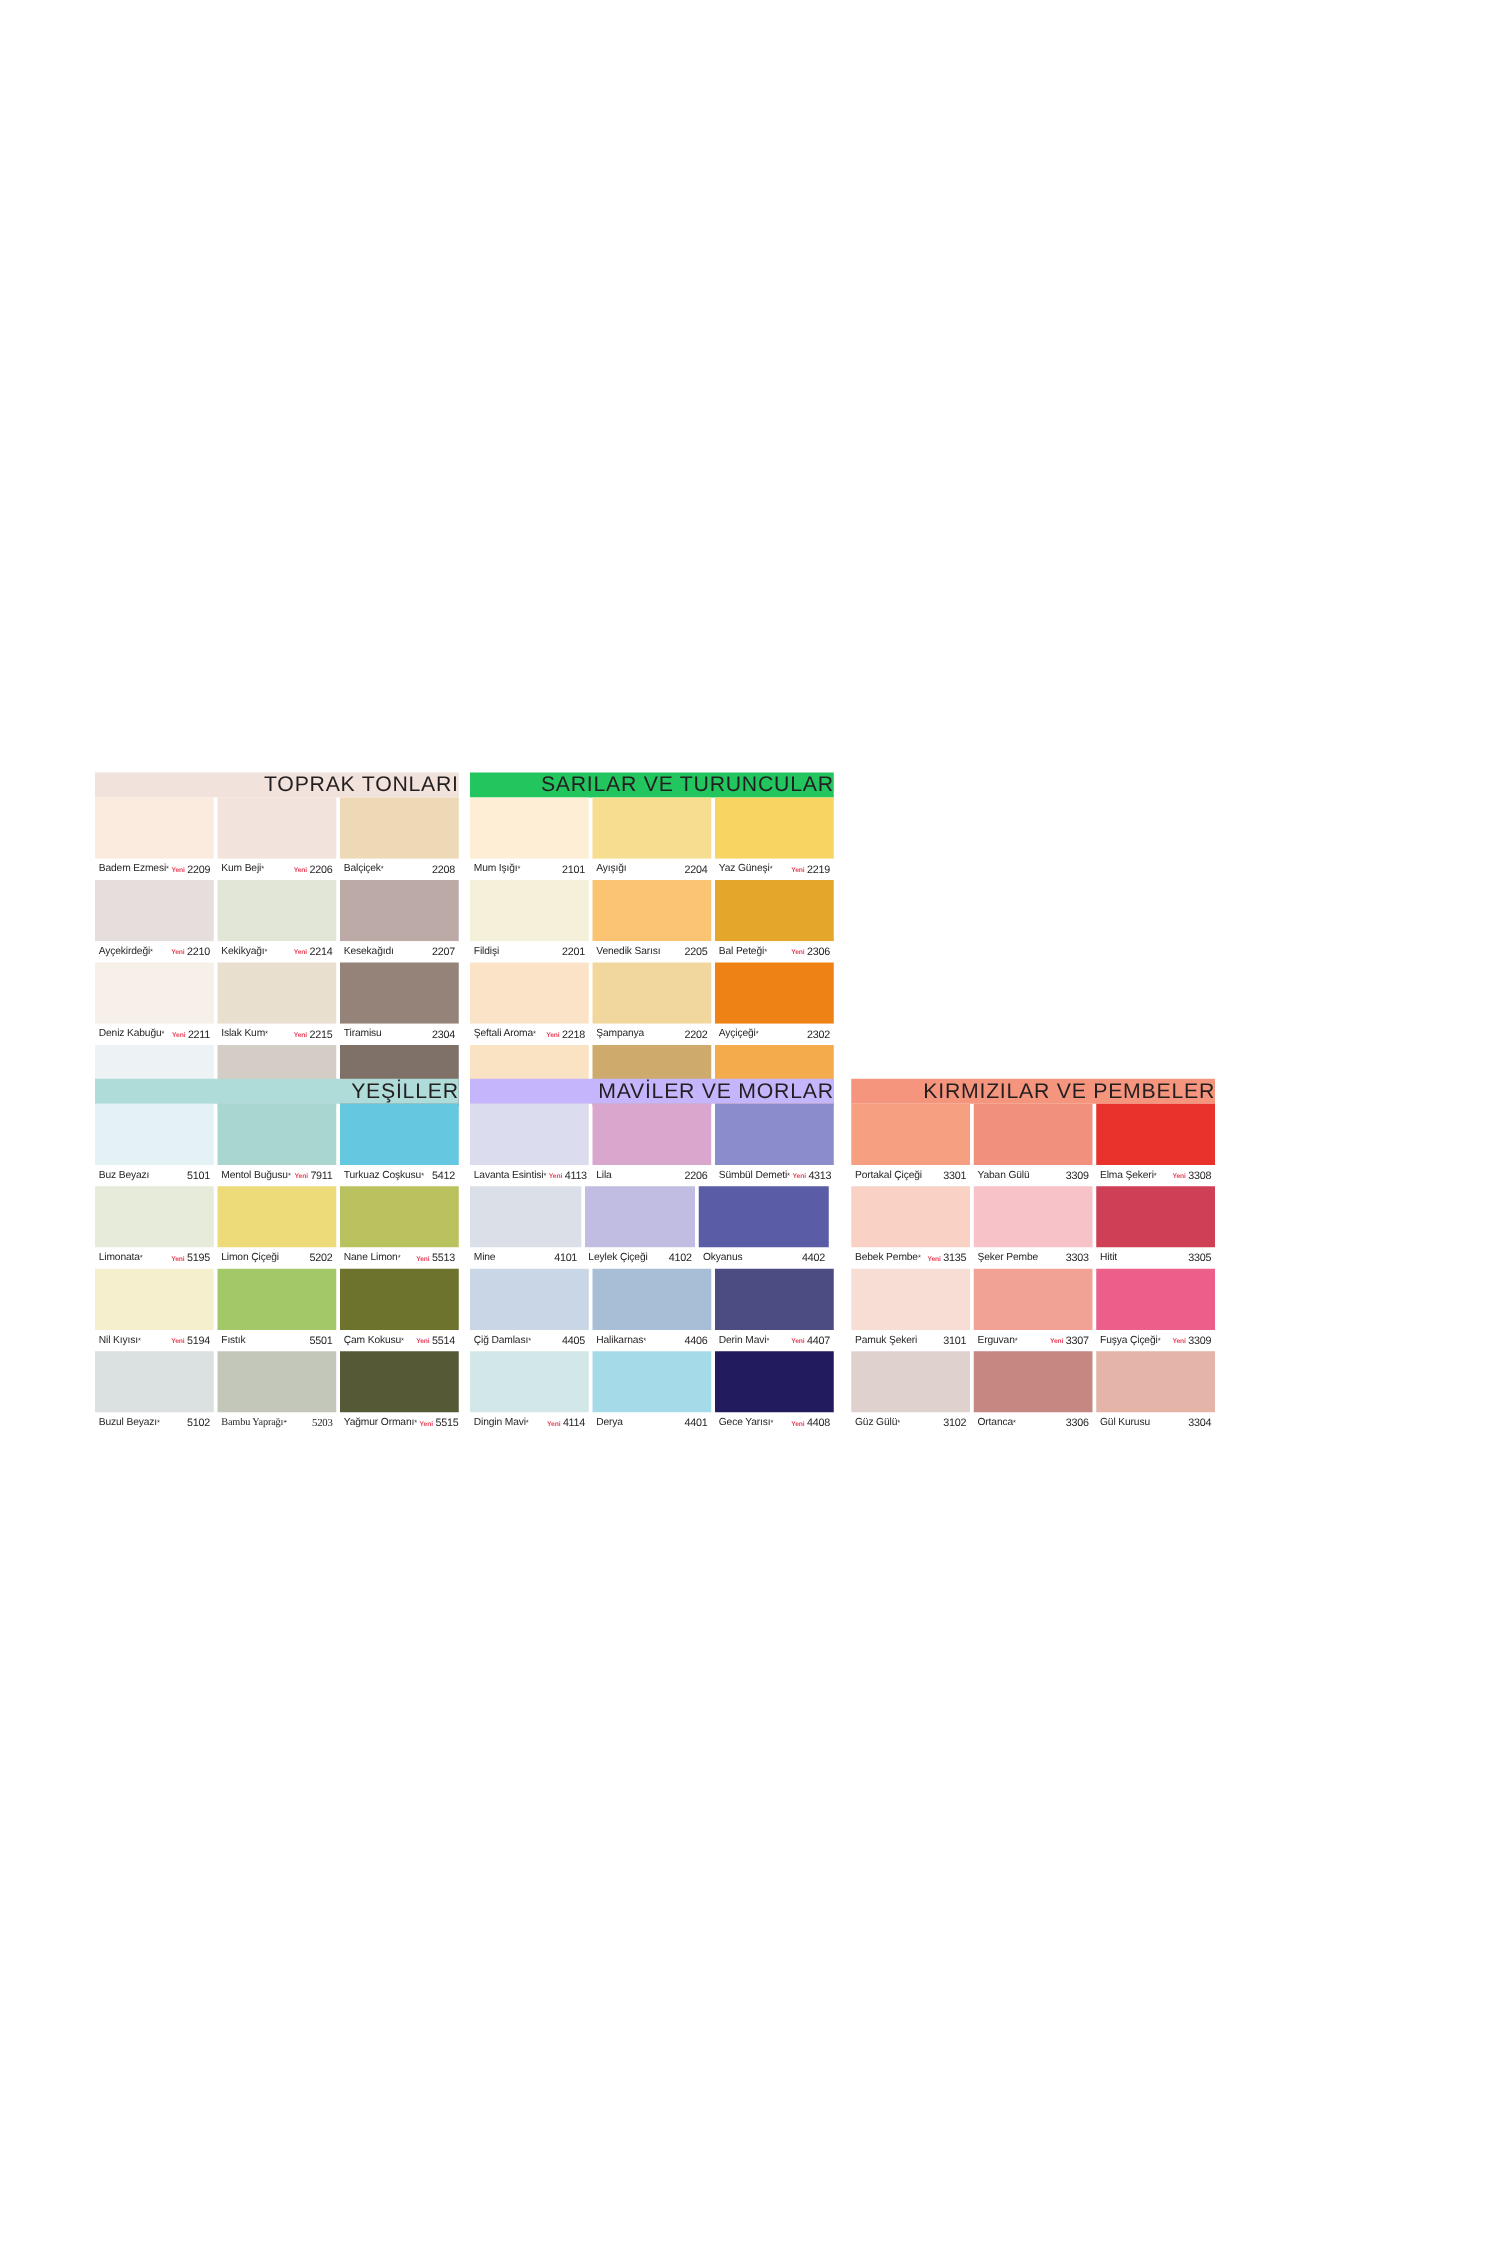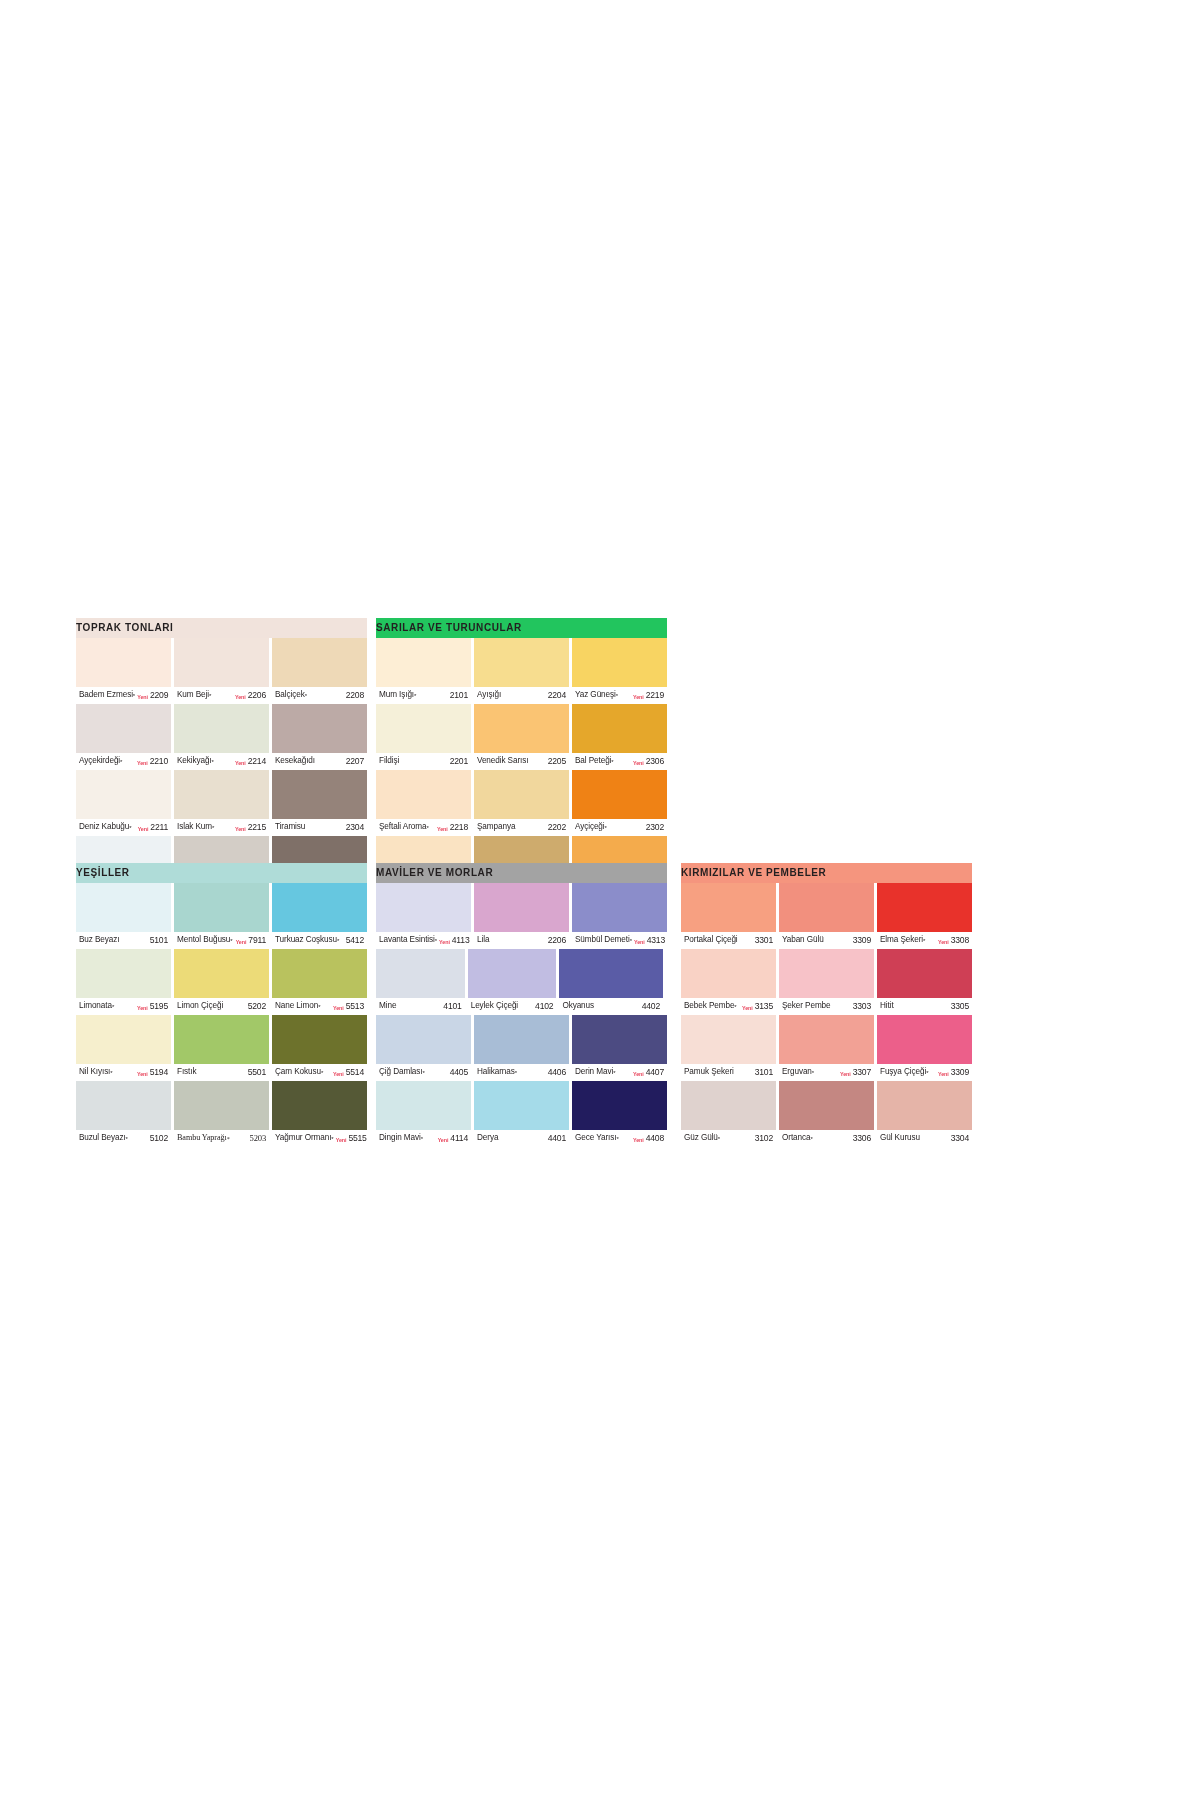--- a/index.html
+++ b/index.html
@@ -20,28 +20,27 @@
     top: 618px;
     width: 888px;
     height: 408px;
   }
   .group {
     position: absolute;
   }
   .group-header {
     height: 20px;
     line-height: 20px;
-    text-align: left;
-    font-size: 10px;
+    text-align: right;
+    font-size: 17px;
     letter-spacing: 0.6px;
     color: #231f20;
     font-family: "Liberation Sans", sans-serif;
     white-space: nowrap;
     overflow: hidden;
-    font-weight: bold;
   }
   .grid {
     display: flex;
     flex-direction: column;
   }
   .grid-row {
     display: flex;
     flex-direction: row;
   }
   .cell {
@@ -462,21 +461,21 @@
               <span class="sup">*</span>
               <span class="spacer"></span>
               <span class="yeni">Yeni</span>
               <span class="ccode">5515</span>
             </div>
           </div>
         </div>
       </div>
     </div>
     <div class="group" style="left: 300px; top: 245px; width: 291px;">
-      <div class="group-header" style="background: #a3a3a3; color: rgb(35, 31, 32); width: 291px;">MAVİLER VE MORLAR</div>
+      <div class="group-header" style="background: #c4b5fd; color: rgb(35, 31, 32); width: 291px;">MAVİLER VE MORLAR</div>
       <div class="grid">
         <div class="grid-row">
           <div class="cell" style="width: 95px; margin-right: 3px;">
             <div class="swatch" style="background: rgb(219, 220, 238);"></div>
             <div class="cell-label">
               <span class="cname">Lavanta Esintisi</span>
               <span class="sup">*</span>
               <span class="spacer"></span>
               <span class="yeni">Yeni</span>
               <span class="ccode">4113</span>

